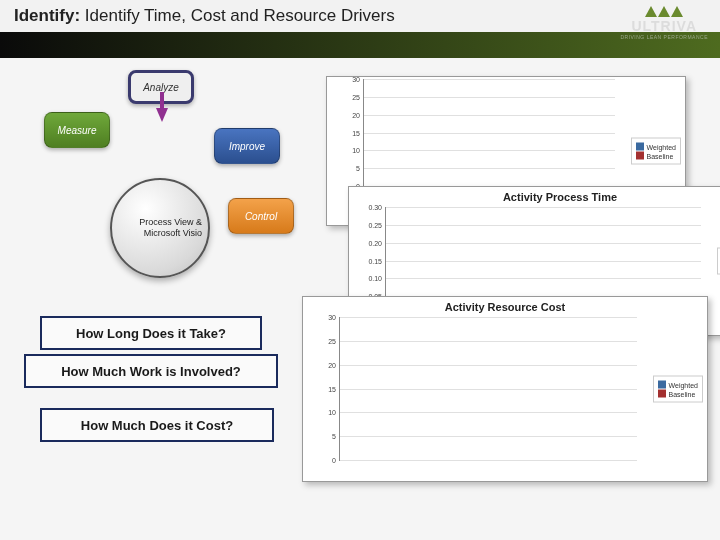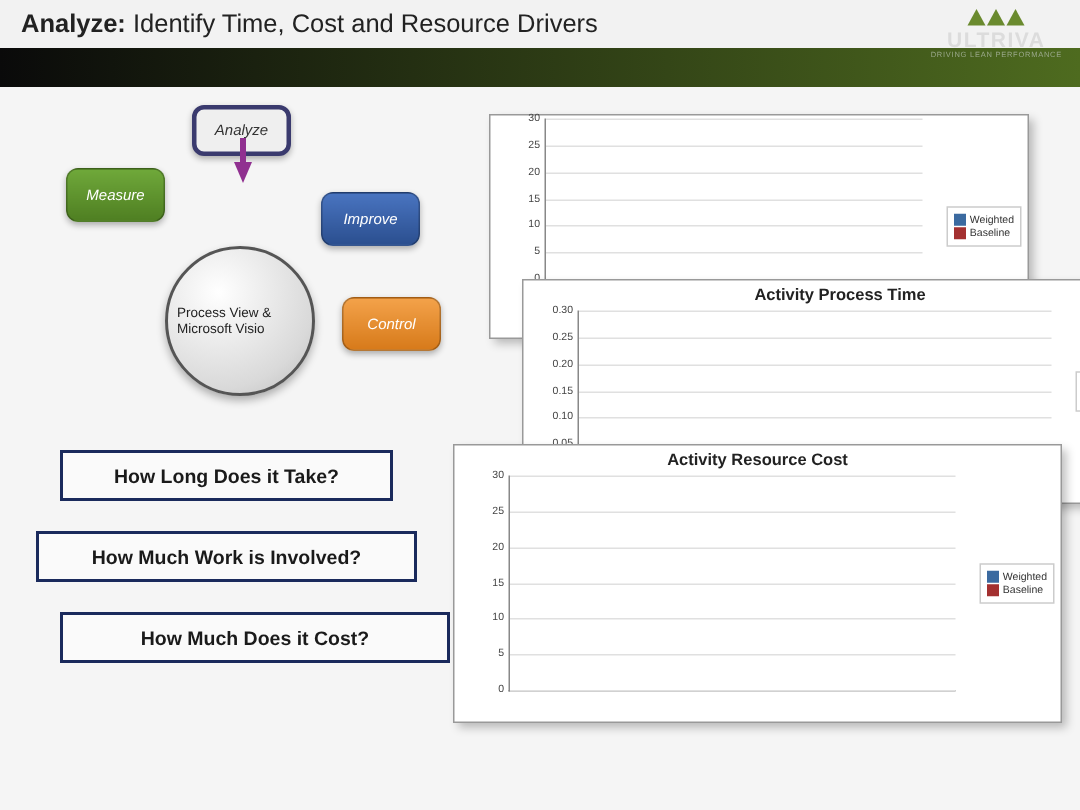--- a/index.html
+++ b/index.html
@@ -61,27 +61,27 @@
     box-shadow: 0 2px 4px rgba(0,0,0,0.3);
     border: 1px solid rgba(0,0,0,0.25);
   }
   .node.analyze { left: 110px; top: 0; background: #efefef; color:#333; border: 3px solid #3a3a6e; height: 34px; }
   .node.measure { left: 26px; top: 42px; background: linear-gradient(#6fa83a,#4f7f22); }
   .node.improve { left: 196px; top: 58px; background: linear-gradient(#4974c0,#2b4f8f); }
   .node.define  { left: 8px; top: 128px; background: linear-gradient(#3b7bc8,#1f5090); }
   .node.control { left: 210px; top: 128px; background: linear-gradient(#f3a24a,#d77a1a); }
   .hub {
     position: absolute;
-    left: 92px; top: 94px;
+    left: 92px; top: 108px;
     width: 100px; height: 100px;
     border-radius: 50%;
     background: radial-gradient(circle at 35% 30%, #fff 0%, #d9d9d9 70%, #bcbcbc 100%);
     border: 2px solid #555;
     display: flex; align-items: center; justify-content: center;
-    text-align: left;
+    text-align: right;
     font-size: 9px; color: #222; line-height: 1.2;
     box-shadow: 0 3px 6px rgba(0,0,0,0.3);
     padding: 6px;
   }
   .arrow {
     position: absolute;
     width: 0; height: 0;
   }
   .arr-d { left:138px; top:38px; border-left:6px solid transparent; border-right:6px solid transparent; border-top:14px solid #903090; }
   .arr-d::before { content:""; position:absolute; left:-2px; top:-30px; width:4px; height:18px; background:#903090; }
@@ -90,23 +90,23 @@
   .qbox {
     position: absolute;
     left: 24px;
     height: 34px;
     border: 2px solid #1a2a5c;
     background: #fafafa;
     display: flex; align-items: center; justify-content: center;
     font-size: 13px; font-weight: 600; color: #1a1a1a;
     padding: 0 14px;
   }
-  .q1 { top: 300px; width: 222px; left: 40px; }
+  .q1 { top: 316px; width: 222px; left: 40px; }
   .q2 { top: 354px; width: 254px; }
-  .q3 { top: 408px; width: 260px; left: 40px; }
+  .q3 { top: 408px; width: 234px; left: 40px; }
 
   
   .chartbox {
     position: absolute;
     background: #fff;
     border: 1px solid #999;
     box-shadow: 3px 3px 6px rgba(0,0,0,0.25);
   }
   .c1 { left: 326px; top: 76px;  width: 360px; height: 150px; }
   .c2 { left: 348px; top: 186px; width: 424px; height: 150px; }
@@ -144,21 +144,21 @@
   .legend div { display:flex; align-items:center; gap:3px; margin:1px 0; }
   .sw { width:8px; height:8px; }
   .sw.a { background:#3b6aa0; } .sw.b { background:#a33030; }
 </style>
 </head>
 <body>
 
 <div class="header">
   <div class="header-top">
     <div class="header-title">
-      <b>Analyze:</b><span> Identify Time, Cost and Resource Drivers</span>
+      <b>Identify:</b><span> Identify Time, Cost and Resource Drivers</span>
     </div>
   </div>
   <div class="header-bar"></div>
   <div class="logo">
     <div class="logo-tris">
       <div class="tri"></div>
       <div class="tri"></div>
       <div class="tri"></div>
     </div>
     <div class="logo-text">ULTRIVA</div>

